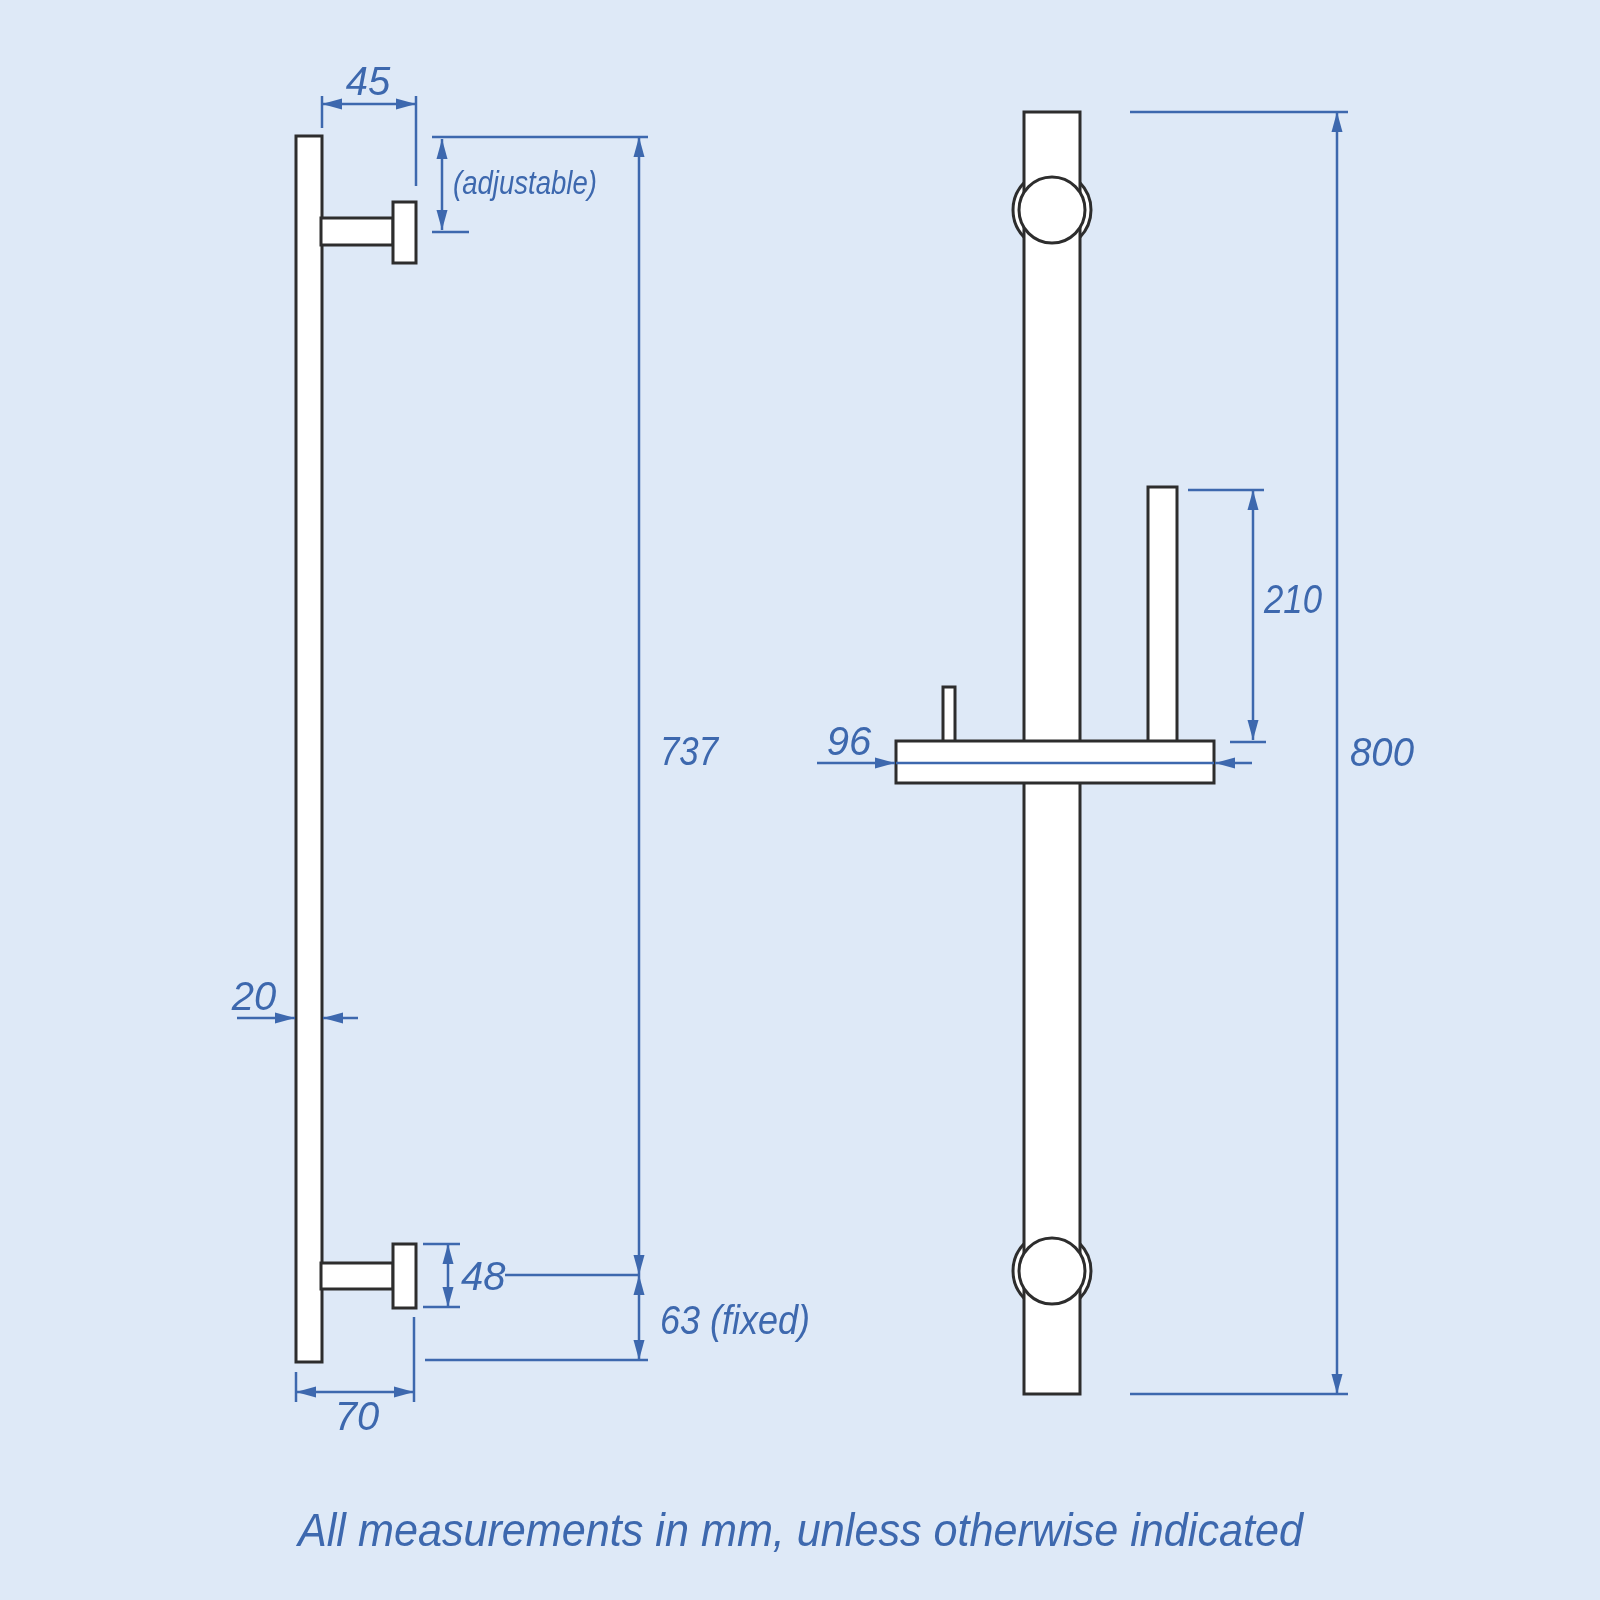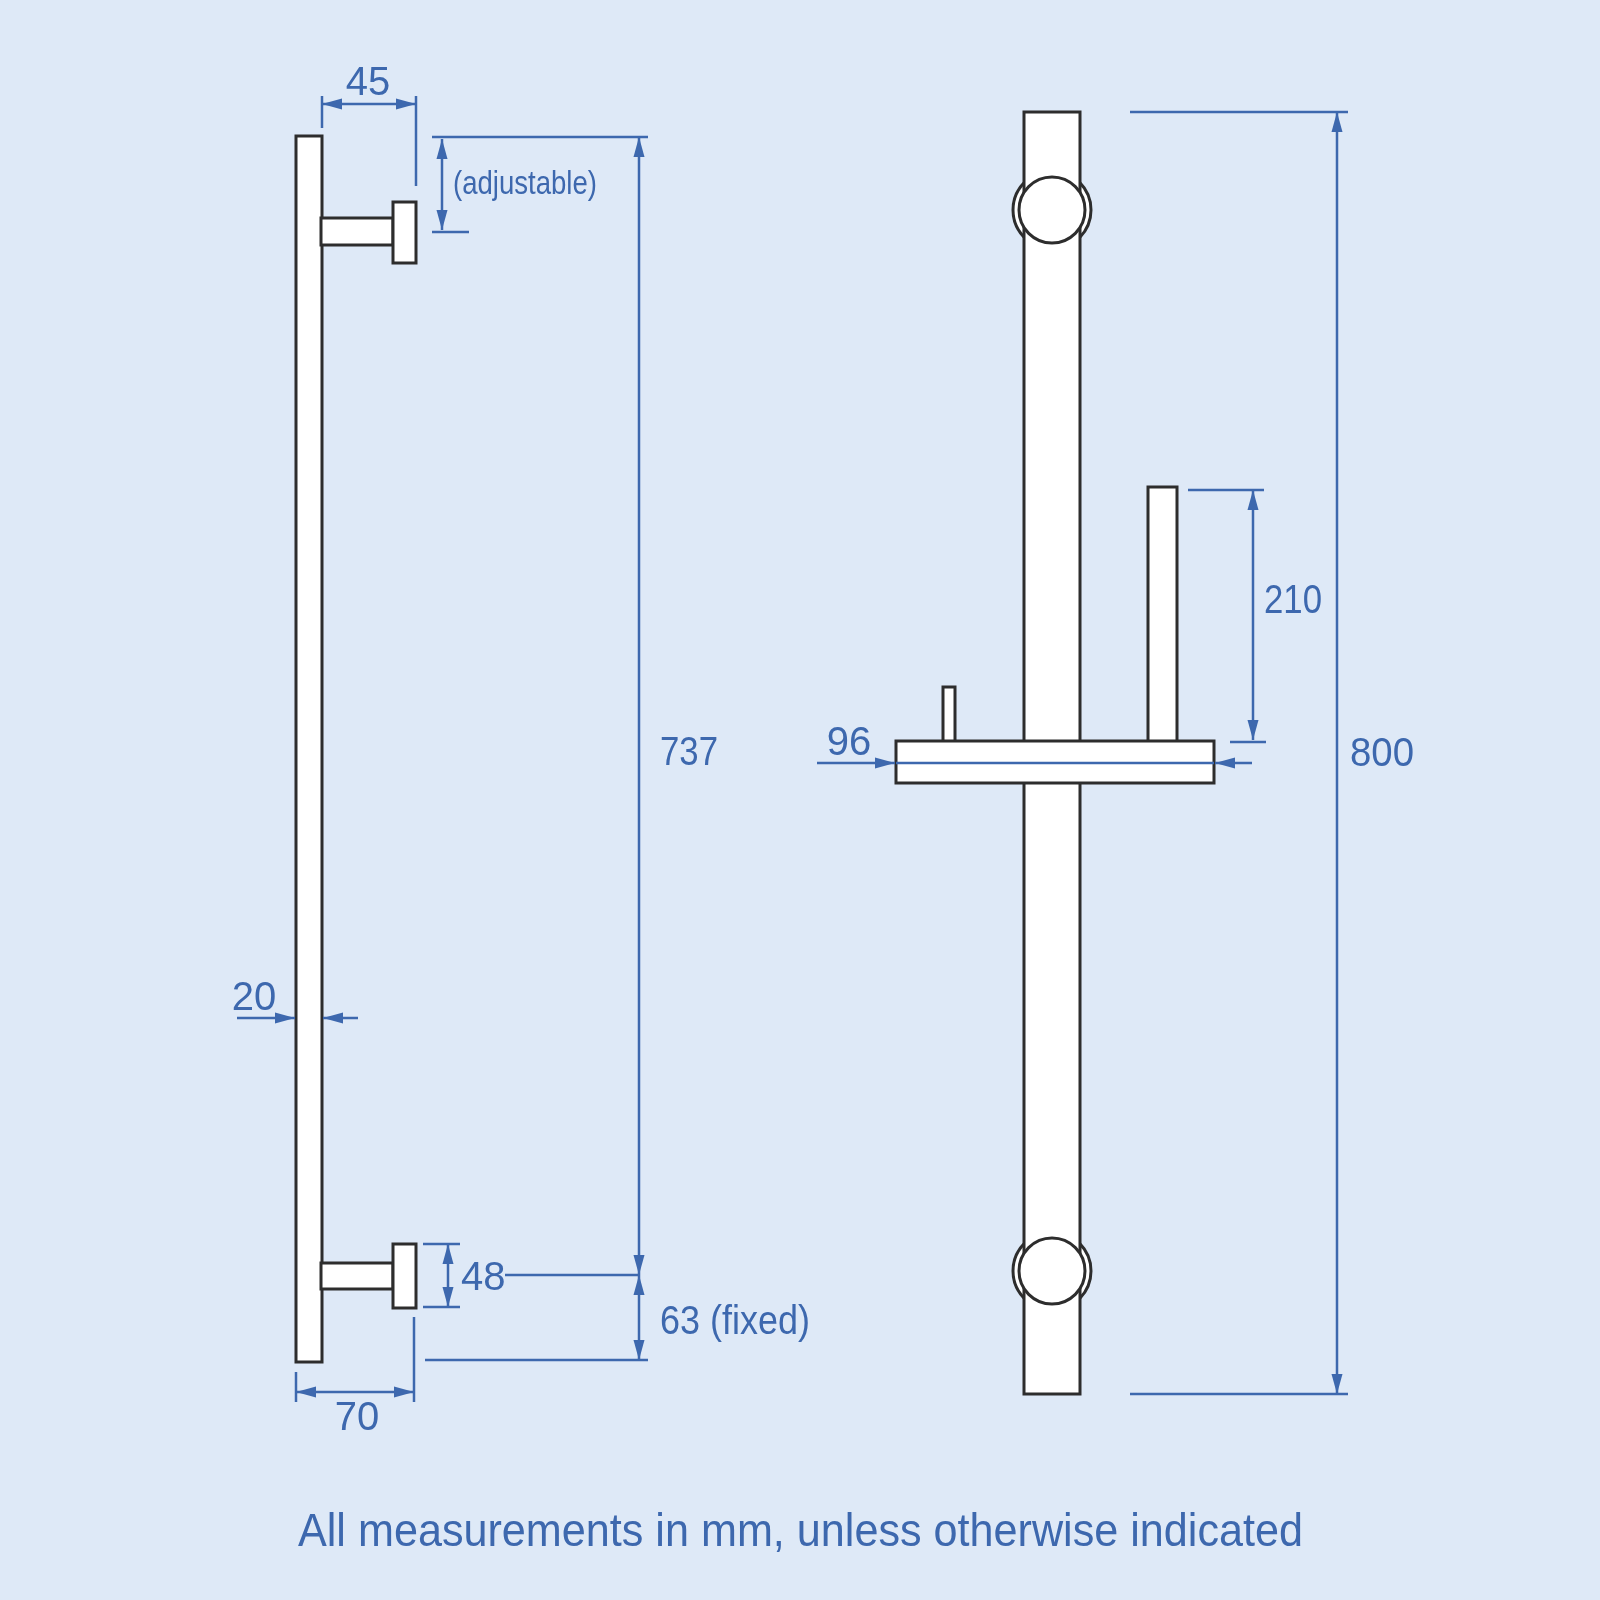--- a/index.html
+++ b/index.html
@@ -9,20 +9,21 @@
     width: 100%;
     height: 100%;
     font-family: "Liberation Sans", sans-serif;
   }
   .stage {
     width: 1600px;
     height: 1600px;
     position: relative;
     background: #dee9f7;
     overflow: hidden;
+    font-style: italic;
   }
   svg { display: block; }
   .shape {
     fill: #ffffff;
     stroke: #2d2d2d;
     stroke-width: 3;
   }
   .dim {
     stroke: #3d68ae;
     stroke-width: 2.5;

